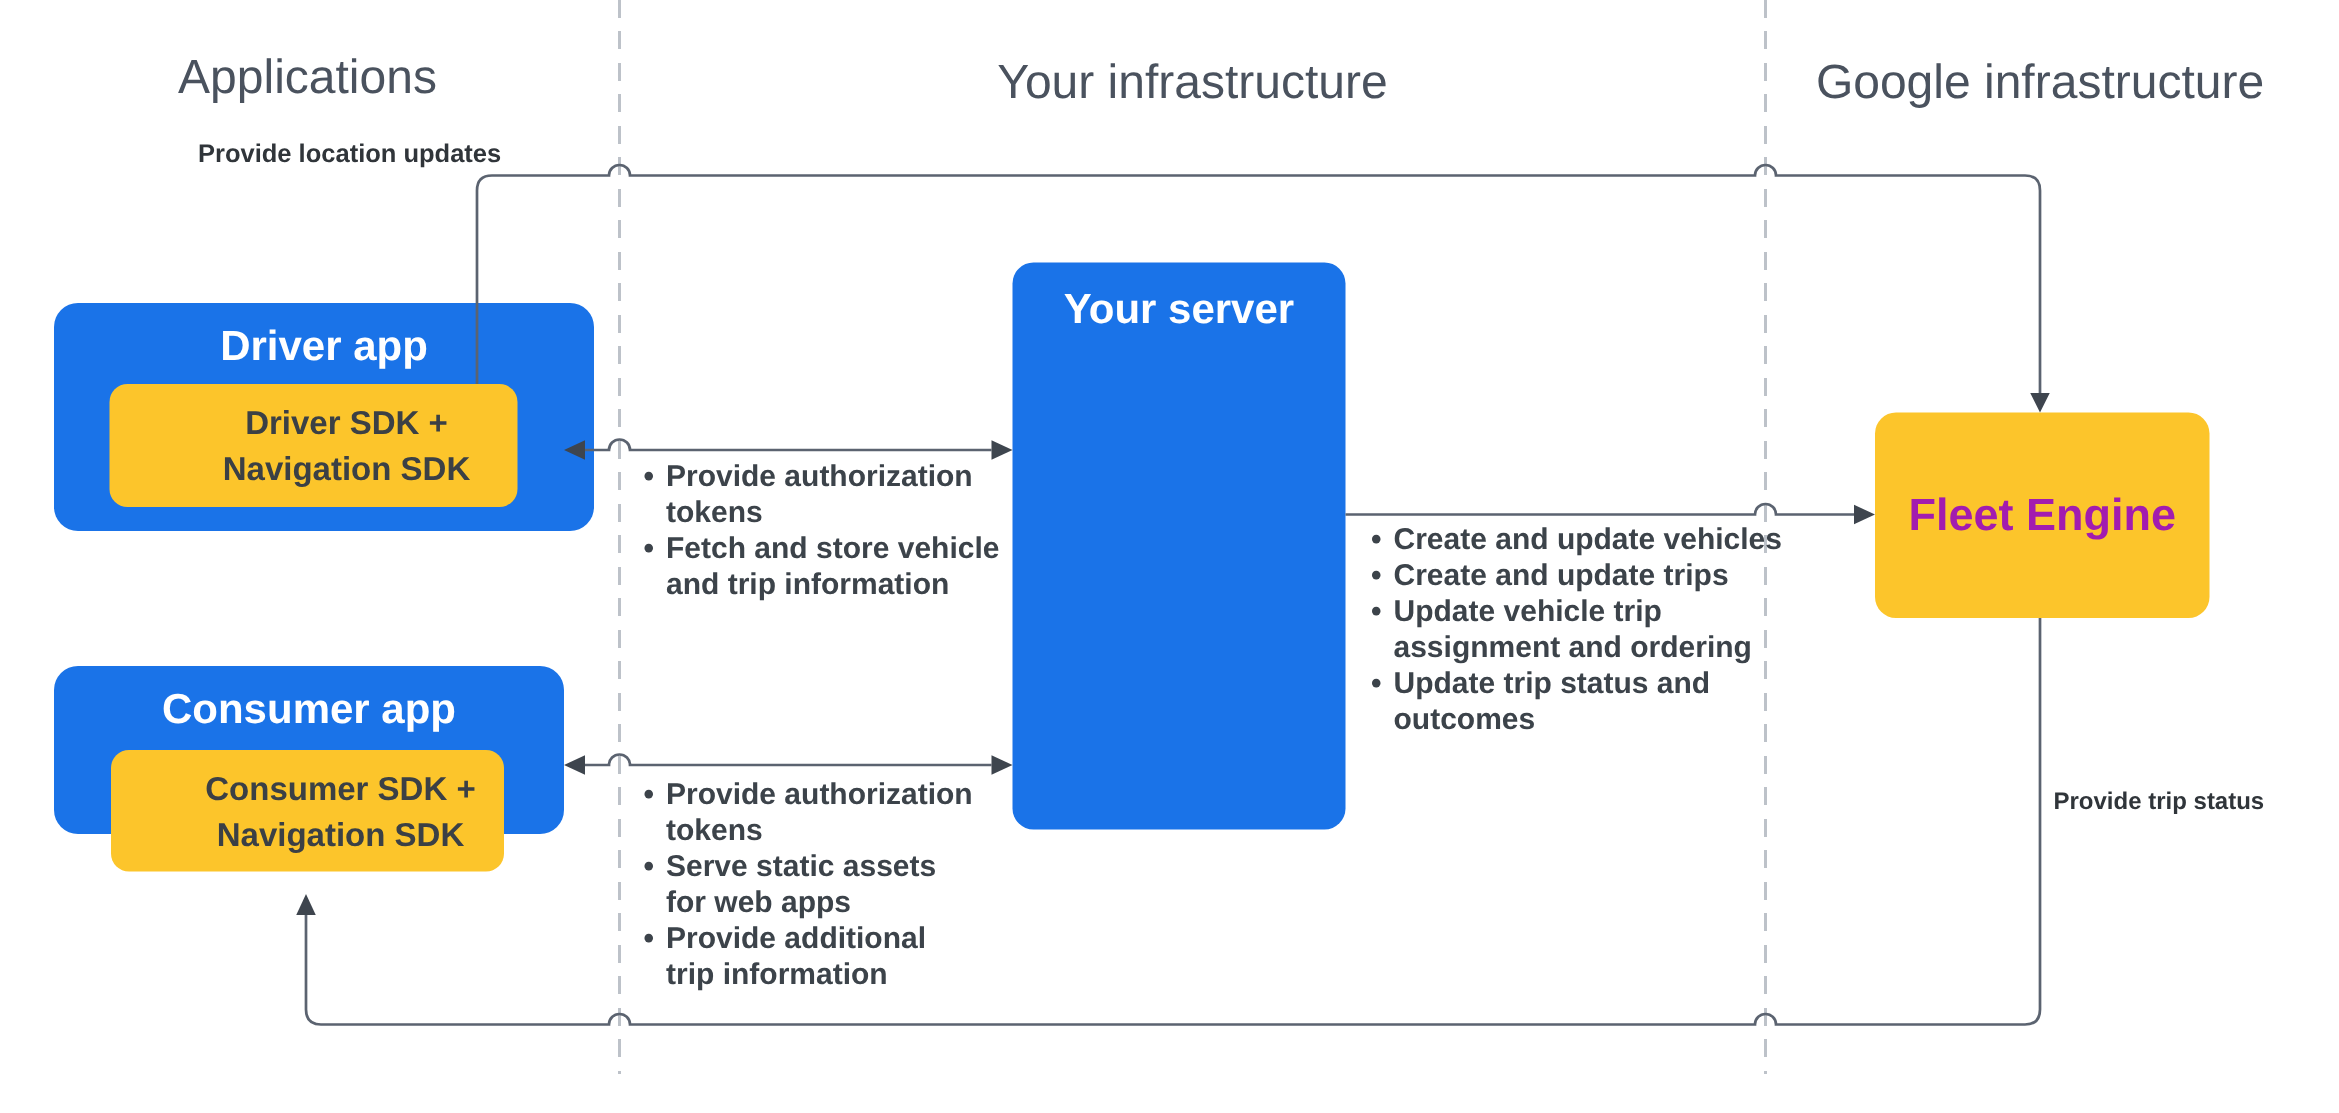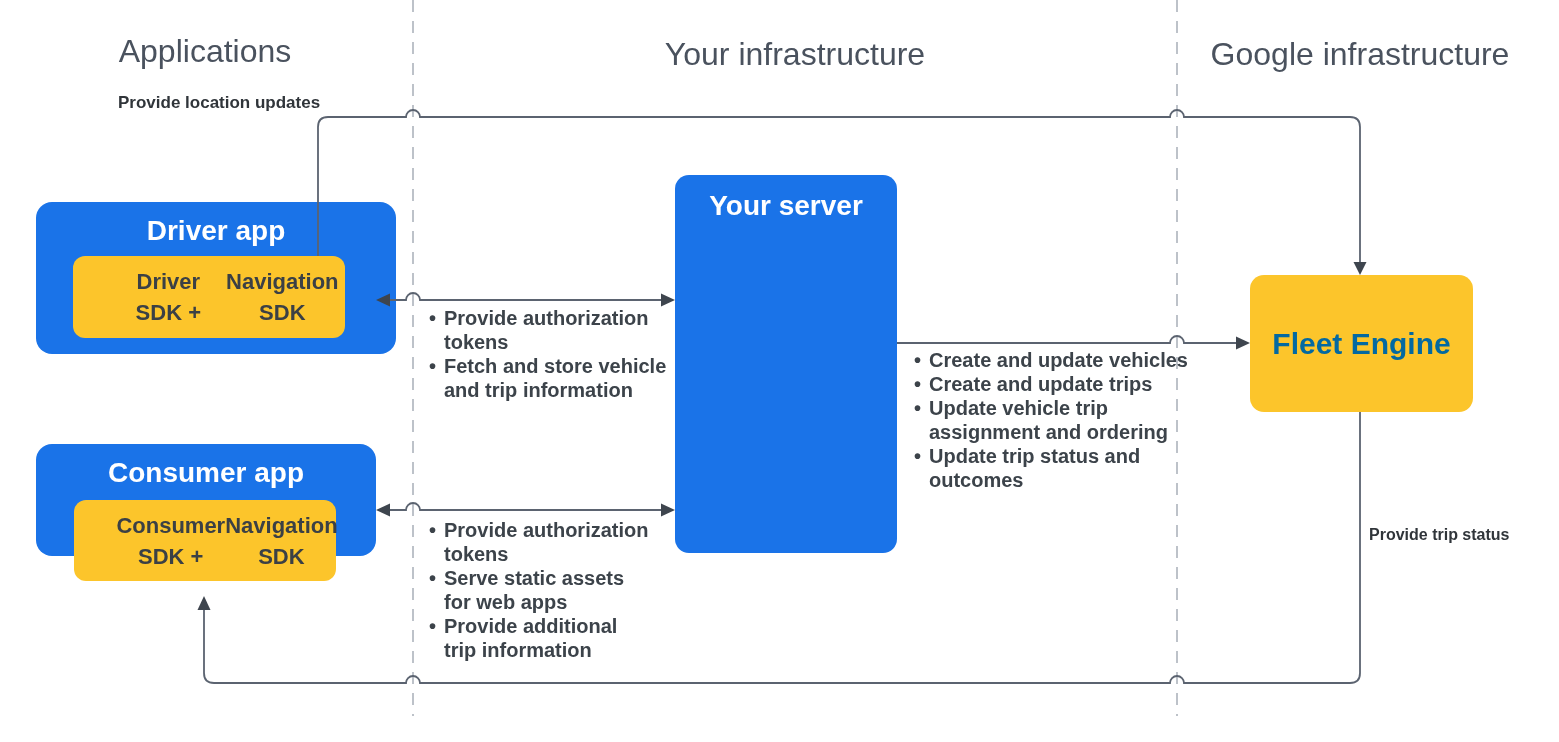--- a/index.html
+++ b/index.html
@@ -51,38 +51,38 @@
     text-align: center;
     font-weight: 700;
     font-size: 28px;
     color: var(--text-on-blue);
   }
   .sdk-box {
     position: absolute;
     background: var(--node-yellow);
     border-radius: 12px;
     display: flex;
-    flex-direction: row;
+    flex-direction: column;
     align-items: center;
     justify-content: center;
     font-size: 22px;
     font-weight: 700;
     line-height: 31px;
     color: var(--text-on-yellow);
     text-align: center;
     padding-left: 44px;
   }
   .fleet {
     background: var(--node-yellow);
     border-radius: 14px;
     display: flex;
     align-items: center;
     justify-content: center;
   }
-  .fleet .node-title { color: #0369a1; font-size: 30px; }
+  .fleet .node-title { color: #a21caf; font-size: 30px; }
   .edge-label {
     position: absolute;
     font-size: 17px;
     font-weight: 700;
     color: var(--label-text);
     white-space: nowrap;
     z-index: 4;
   }
   .edge-list {
     position: absolute;
@@ -159,21 +159,21 @@
   </div>
 
   <div class="node" style="left:675px; top:175px; width:222px; height:378px; border-radius:14px;">
     <div class="node-title" style="padding-top:15px;">Your server</div>
   </div>
 
   <div class="node fleet" style="left:1250px; top:275px; width:223px; height:137px;">
     <div class="node-title">Fleet Engine</div>
   </div>
 
-  <div class="edge-label" style="left:118px; top:93px;">Provide location updates</div>
+  <div class="edge-label" style="left:132px; top:93px;">Provide location updates</div>
   <div class="edge-label" style="left:1369px; top:526px; font-size:16px;">Provide trip status</div>
 
   <div class="edge-list" style="left:429px; top:306px;">
     <div class="edge-item">
       <div>Provide authorization</div>
       <div>tokens</div>
     </div>
     <div class="edge-item">
       <div>Fetch and store vehicle</div>
       <div>and trip information</div>

